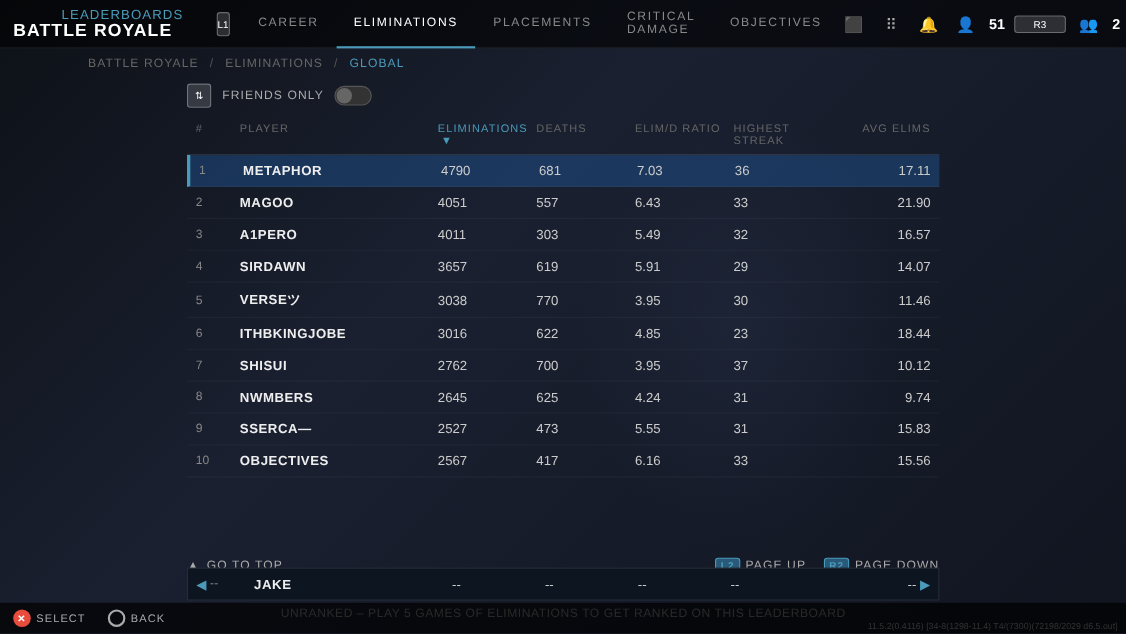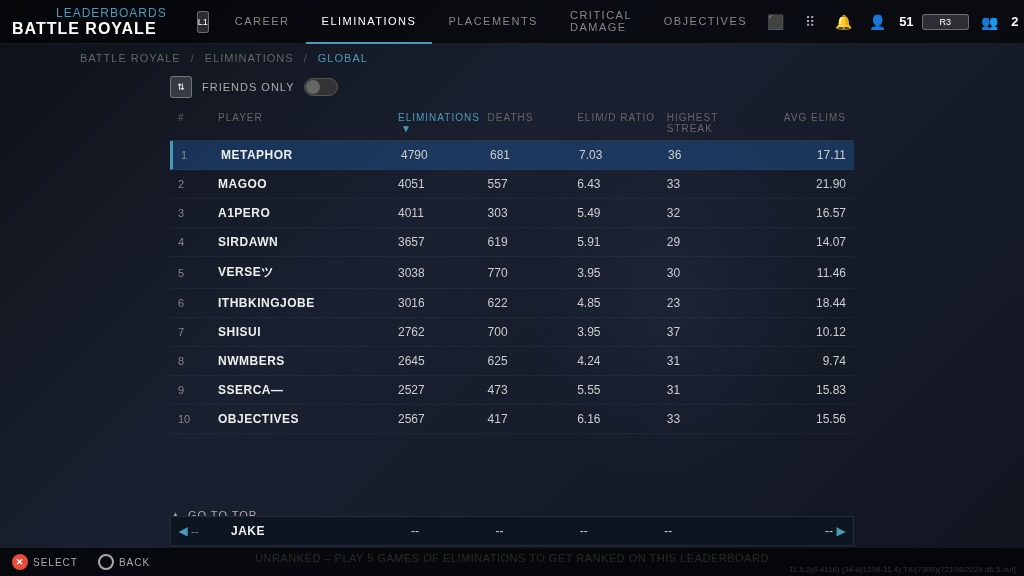--- a/index.html
+++ b/index.html
@@ -582,20 +582,30 @@
       <span class="td right">15.56</span>
     </div>
       </div>
   </div>
 
   <div class="bottom-bar">
     <div class="go-to-top">
       <span>▲</span>
       <span>GO TO TOP</span>
     </div>
+    <div class="page-controls">
+      <div class="page-btn">
+        <span class="l2-badge">L2</span>
+        <span>PAGE UP</span>
+      </div>
+      <div class="page-btn">
+        <span class="r2-badge">R2</span>
+        <span>PAGE DOWN</span>
+      </div>
+    </div>
   </div>
 
   <div class="my-row-container">
     <div class="my-row">
       <span class="arrow-btn">◀</span>
       <span class="td rank">--</span>
       <span class="td player">JAKE</span>
       <span class="td">--</span>
       <span class="td">--</span>
       <span class="td">--</span>

